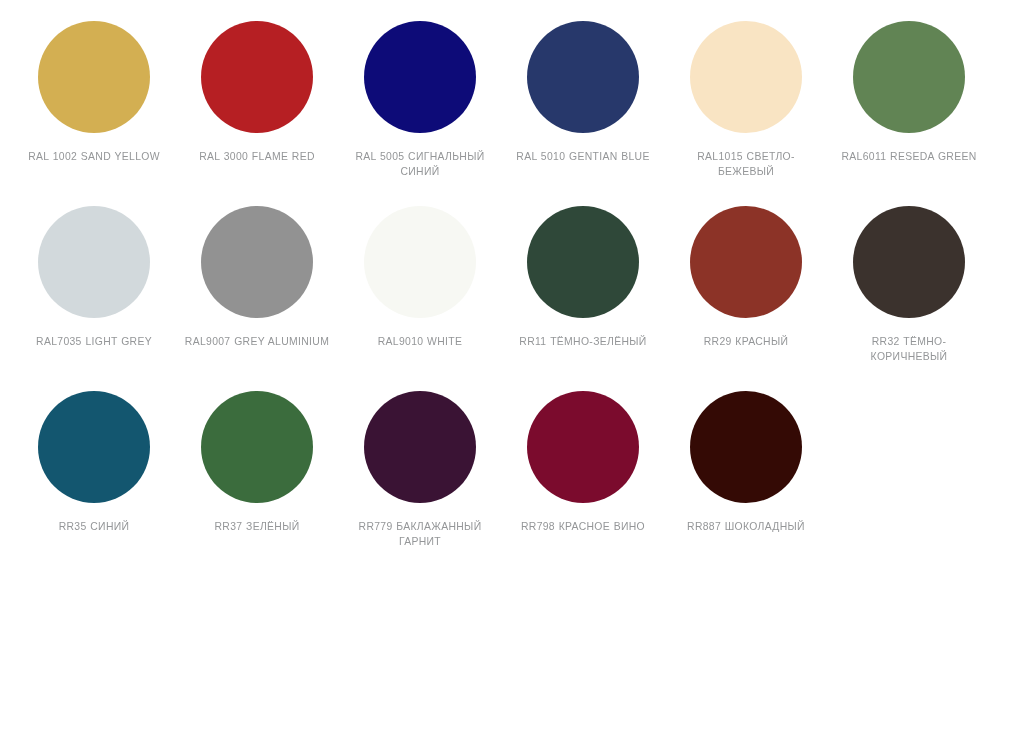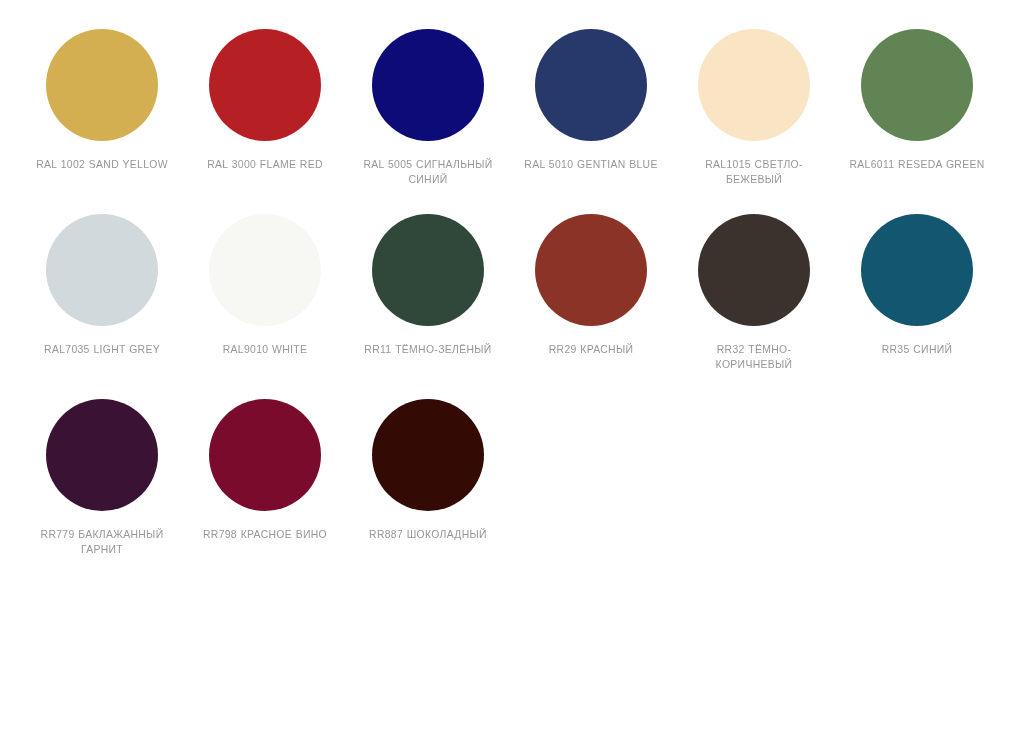--- a/index.html
+++ b/index.html
@@ -13,21 +13,21 @@
     height: 731px;
     overflow: hidden;
     font-family: "Liberation Sans", "DejaVu Sans", sans-serif;
     -webkit-font-smoothing: antialiased;
   }
 
   #palette {
     width: 1024px;
     height: 731px;
     box-sizing: border-box;
-    padding: 8px;
+    padding: 0;
     position: relative;
   }
 
   .swatch-grid {
     display: grid;
     grid-template-columns: repeat(6, 163px);
     grid-auto-rows: 185px;
     justify-content: start;
     padding-left: 12px;
     padding-top: 21px;
@@ -95,40 +95,48 @@
       </div>
       <div class="swatch-cell">
         <div class="swatch-circle" style="background: rgb(97, 132, 84);"></div>
         <div class="swatch-label" style="color: rgb(148, 150, 152);">RAL6011 RESEDA GREEN</div>
       </div>
       <div class="swatch-cell">
         <div class="swatch-circle" style="background: rgb(210, 217, 220);"></div>
         <div class="swatch-label" style="color: rgb(148, 150, 152);">RAL7035 LIGHT GREY</div>
       </div>
       <div class="swatch-cell">
+        <div class="swatch-circle" style="background: rgb(146, 146, 146);"></div>
+        <div class="swatch-label" style="color: rgb(148, 150, 152);">RAL9007 GREY ALUMINIUM</div>
+      </div>
+      <div class="swatch-cell">
         <div class="swatch-circle" style="background: rgb(247, 248, 243);"></div>
         <div class="swatch-label" style="color: rgb(148, 150, 152);">RAL9010 WHITE</div>
       </div>
       <div class="swatch-cell">
         <div class="swatch-circle" style="background: rgb(47, 72, 57);"></div>
         <div class="swatch-label" style="color: rgb(148, 150, 152);">RR11 ТЁМНО-ЗЕЛЁНЫЙ</div>
       </div>
       <div class="swatch-cell">
         <div class="swatch-circle" style="background: rgb(140, 51, 39);"></div>
         <div class="swatch-label" style="color: rgb(148, 150, 152);">RR29 КРАСНЫЙ</div>
       </div>
       <div class="swatch-cell">
         <div class="swatch-circle" style="background: rgb(59, 50, 45);"></div>
         <div class="swatch-label" style="color: rgb(148, 150, 152);">RR32 ТЁМНО-КОРИЧНЕВЫЙ</div>
       </div>
       <div class="swatch-cell">
         <div class="swatch-circle" style="background: rgb(19, 86, 111);"></div>
         <div class="swatch-label" style="color: rgb(148, 150, 152);">RR35 СИНИЙ</div>
       </div>
       <div class="swatch-cell">
+        <div class="swatch-circle" style="background: rgb(59, 108, 61);"></div>
+        <div class="swatch-label" style="color: rgb(148, 150, 152);">RR37 ЗЕЛЁНЫЙ</div>
+      </div>
+      <div class="swatch-cell">
         <div class="swatch-circle" style="background: rgb(58, 19, 52);"></div>
         <div class="swatch-label" style="color: rgb(148, 150, 152);">RR779 БАКЛАЖАННЫЙ ГАРНИТ</div>
       </div>
       <div class="swatch-cell">
         <div class="swatch-circle" style="background: rgb(123, 11, 45);"></div>
         <div class="swatch-label" style="color: rgb(148, 150, 152);">RR798 КРАСНОЕ ВИНО</div>
       </div>
       <div class="swatch-cell">
         <div class="swatch-circle" style="background: rgb(52, 10, 5);"></div>
         <div class="swatch-label" style="color: rgb(148, 150, 152);">RR887 ШОКОЛАДНЫЙ</div>

